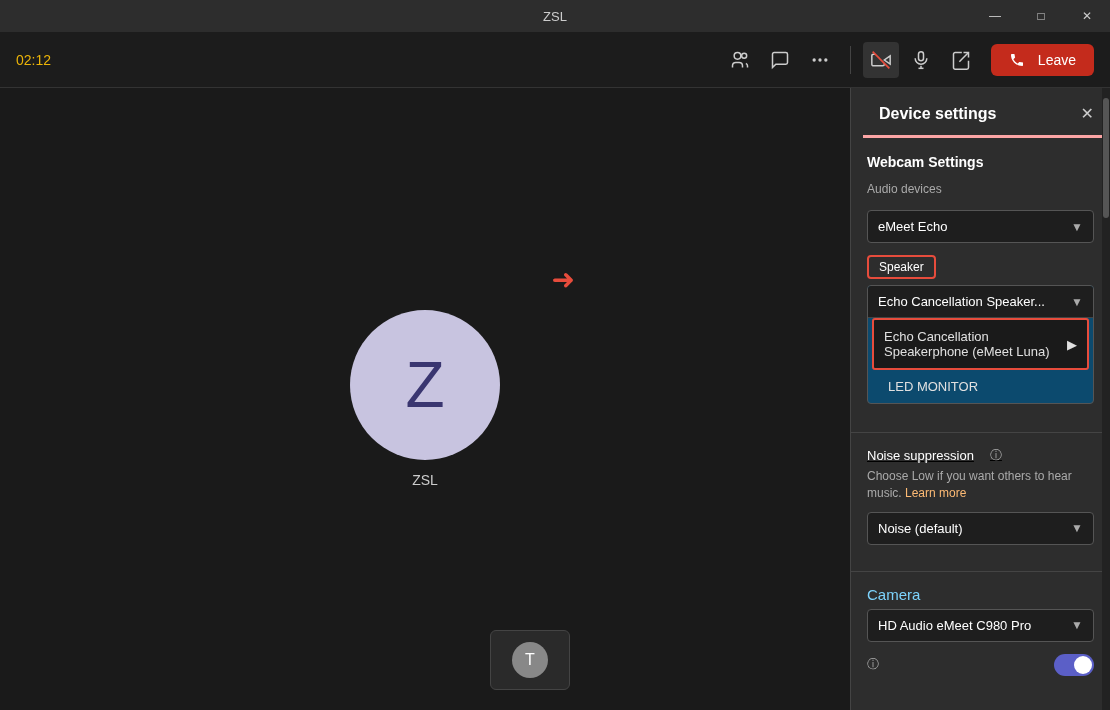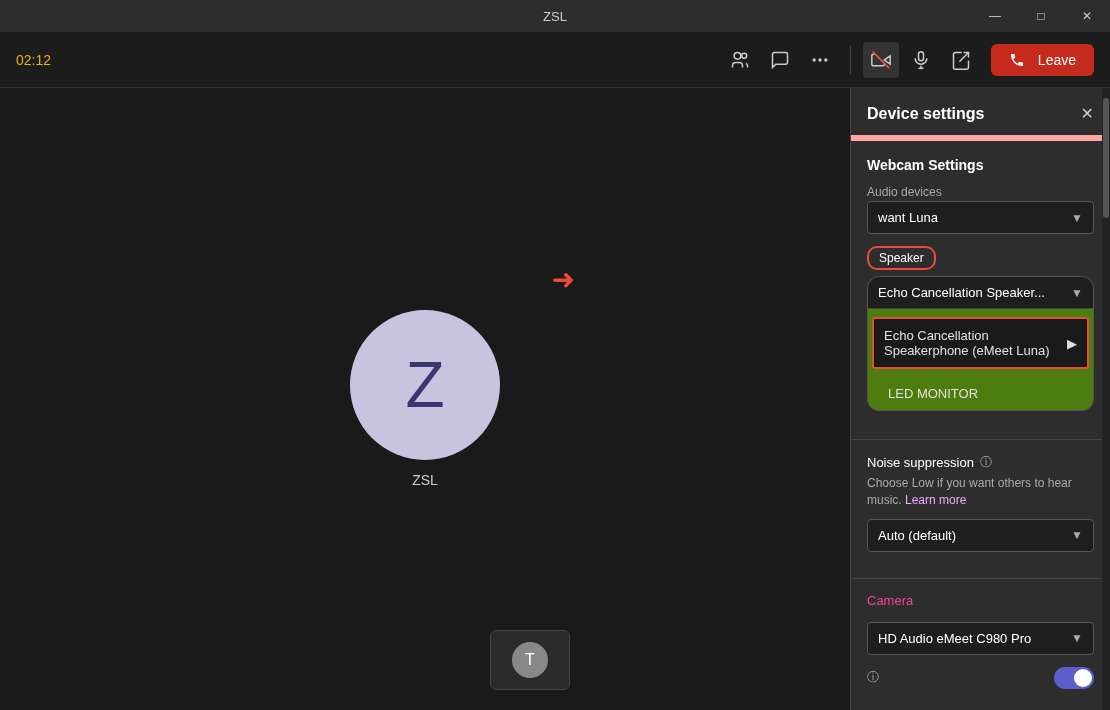--- a/index.html
+++ b/index.html
@@ -196,21 +196,22 @@
     }
     .settings-panel::-webkit-scrollbar { width: 6px; }
     .settings-panel::-webkit-scrollbar-track { background: #2d2d2d; }
     .settings-panel::-webkit-scrollbar-thumb { background: #555; border-radius: 3px; }
 
     .panel-header {
       display: flex;
       align-items: center;
       justify-content: space-between;
       padding: 16px 16px 12px 16px;
-      border-bottom: 6px solid #fca5a5;
+      border-bottom: 3px solid #fca5a5;
+      margin-left: 12px;
     }
     .panel-title {
       color: #fff;
       font-size: 16px;
       font-weight: 600;
     }
     .panel-close {
       color: #ccc;
       cursor: pointer;
       font-size: 16px;
@@ -223,21 +224,21 @@
     }
     .section-title {
       color: #fff;
       font-size: 14px;
       font-weight: 600;
       margin-bottom: 12px;
     }
     .field-label {
       color: #aaa;
       font-size: 12px;
-      margin-bottom: 2px;
+      margin-bottom: 14px;
     }
 
     
     .dropdown {
       width: 100%;
       background: #1e1e1e;
       border: 1px solid #555;
       border-radius: 4px;
       color: #fff;
       font-size: 13px;
@@ -252,29 +253,29 @@
 
     
     .speaker-badge {
       display: inline-block;
       background: transparent;
       border: 2px solid #e74c3c;
       color: #fff;
       font-size: 12px;
       font-weight: 500;
       padding: 3px 10px;
-      border-radius: 10px;
+      border-radius: 4px;
       margin-bottom: 6px;
     }
 
     
     .dropdown-open {
       border: 1px solid #555;
-      border-radius: 12px;
-      background: #4d7c0f;
+      border-radius: 4px;
+      background: #0c4a6e;
       margin-bottom: 12px;
       overflow: hidden;
     }
     .dropdown-header {
       width: 100%;
       background: #1e1e1e;
       border-bottom: 1px solid #444;
       color: #fff;
       font-size: 13px;
       padding: 8px 10px;
@@ -291,63 +292,64 @@
       border-bottom: 1px solid #3a3a3a;
       display: flex;
       align-items: center;
       justify-content: space-between;
     }
     .dropdown-option:last-child { border-bottom: none; margin-left: 10px; }
     .dropdown-option.selected {
       background: #1a1a1a;
       border: 2px solid #e74c3c;
       border-radius: 3px;
-      margin: 8px 4px;
+      margin: 0 4px;
     }
 
     .noise-section {
       border-top: 1px solid #444;
       padding: 14px 16px;
     }
     .noise-label-row {
       display: flex;
       align-items: center;
-      gap: 6px;
+      gap: 16px;
       margin-bottom: 4px;
+      text-decoration: underline;
     }
     .noise-title {
       color: #fff;
       font-size: 13px;
       font-weight: 500;
     }
     .info-icon {
       color: #aaa;
       font-size: 12px;
       cursor: pointer;
     }
     .noise-desc {
       color: #aaa;
       font-size: 12px;
       margin-bottom: 10px;
       line-height: 1.4;
     }
     .learn-more {
-      color: #f0abfc;
+      color: #fdba74;
       cursor: pointer;
       text-decoration: none;
     }
 
     .video-section {
       border-top: 1px solid #444;
       padding: 14px 16px;
     }
     .camera-label {
-      color: #ec4899;
-      font-size: 13px;
-      margin-bottom: 14px;
+      color: #7dd3fc;
+      font-size: 15px;
+      margin-bottom: 6px;
     }
     .mirror-row {
       display: flex;
       align-items: center;
       justify-content: space-between;
       margin-top: 12px;
     }
     .mirror-label-row {
       display: flex;
       align-items: center;
@@ -490,21 +492,21 @@
 
     <div class="panel-header">
       <span class="panel-title">Device settings</span>
       <button class="panel-close">✕</button>
     </div>
 
     <div class="section">
       <div class="section-title">Webcam Settings</div>
       <div class="field-label">Audio devices</div>
       <div class="dropdown">
-        <span>want Luna</span>
+        <span>eMeet Echo</span>
         <span class="dropdown-arrow">▼</span>
       </div>
 
       
       <div class="speaker-badge">Speaker</div>
 
       
       <div class="dropdown-open">
         <div class="dropdown-header">
           <span>Echo Cancellation Speaker...</span>
@@ -523,21 +525,21 @@
     <div class="noise-section">
       <div class="noise-label-row">
         <span class="noise-title">Noise suppression</span>
         <span class="info-icon">ⓘ</span>
       </div>
       <div class="noise-desc">
         <span>Choose Low if you want others to hear music.</span>
         <a class="learn-more">Learn more</a>
       </div>
       <div class="dropdown">
-        <span>Auto (default)</span>
+        <span>Noise (default)</span>
         <span class="dropdown-arrow">▼</span>
       </div>
     </div>
 
     <div class="video-section">
       <div class="camera-label">Camera</div>
       <div class="dropdown">
         <span>HD Audio eMeet C980 Pro</span>
         <span class="dropdown-arrow">▼</span>
       </div>

